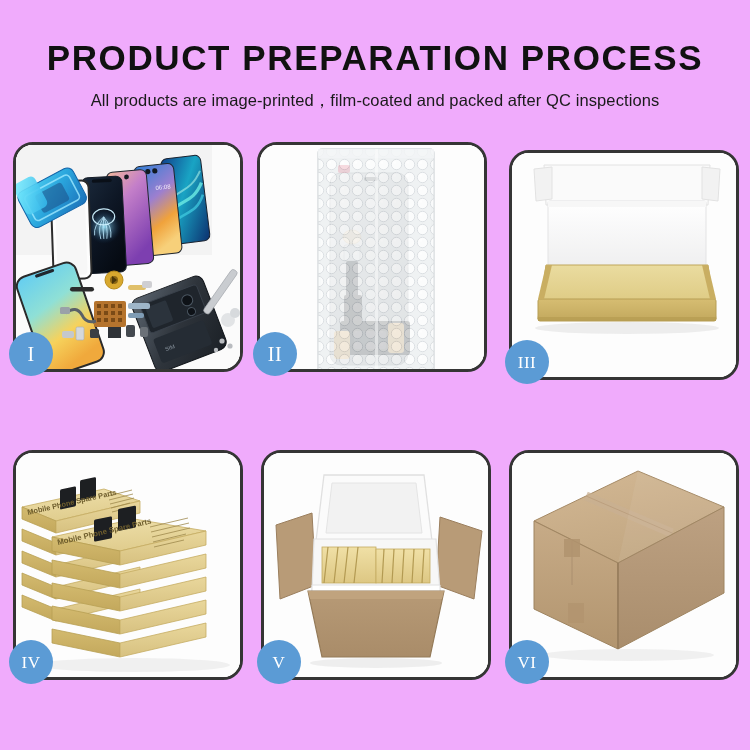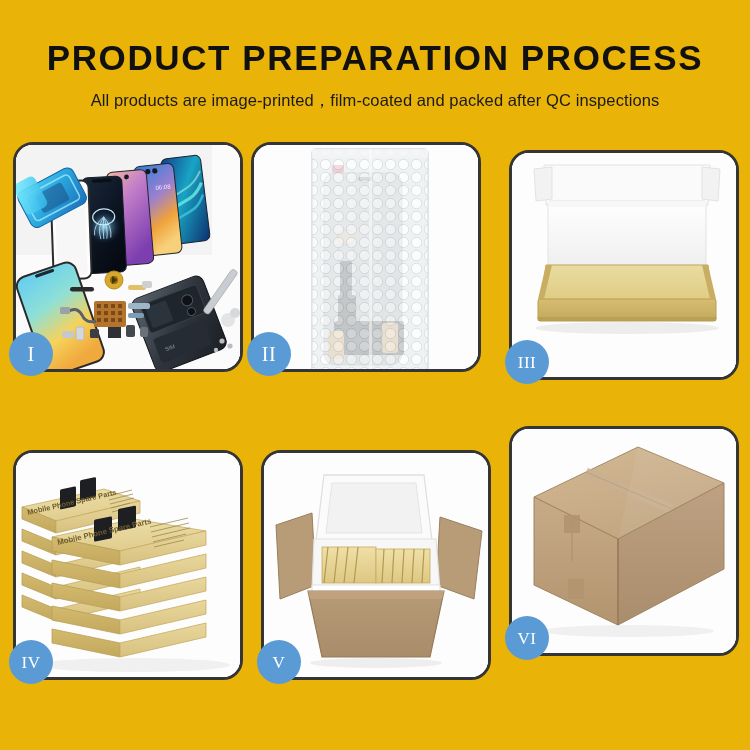--- a/index.html
+++ b/index.html
@@ -2,21 +2,21 @@
 <html><head>
 <meta charset="utf-8">
 <style>
   html, body {
     margin: 0; padding: 0;
     width: 750px; height: 750px;
     background: #ffffff;
     font-family: "Liberation Sans", sans-serif;
     overflow: hidden;
   }
-  #root { position: relative; width: 750px; height: 750px; background: #eab308; }
+  #root { position: relative; width: 750px; height: 750px; background: #f0abfc; }
 
   
   .header { position: absolute; left: 0; top: 0; width: 750px; text-align: center; }
   .title {
     margin: 0; padding: 0;
     font-size: 35px;
     font-weight: 700;
     letter-spacing: 1.6px;
     color: #111111;
     line-height: 1;
@@ -47,25 +47,25 @@
     overflow: visible;
   }
   .panel-inner {
     position: absolute;
     left: 0; top: 0; right: 0; bottom: 0;
     border-radius: 17px;
     overflow: hidden;
     background: #fcfcfc;
   }
   .p1 { left: 13px;  top: 142px; }
-  .p2 { left: 251px; top: 142px; }
+  .p2 { left: 257px; top: 142px; }
   .p3 { left: 509px; top: 150px; }
   .p4 { left: 13px;  top: 450px; }
   .p5 { left: 261px; top: 450px; }
-  .p6 { left: 509px; top: 426px; }
+  .p6 { left: 509px; top: 450px; }
 
   .badge {
     position: absolute;
     left: -7px; bottom: -7px;
     width: 44px; height: 44px;
     border-radius: 50%;
     background: #5b9bd5;
     color: #ffffff;
     display: flex; align-items: center; justify-content: center;
     font-family: "Liberation Serif", serif;

